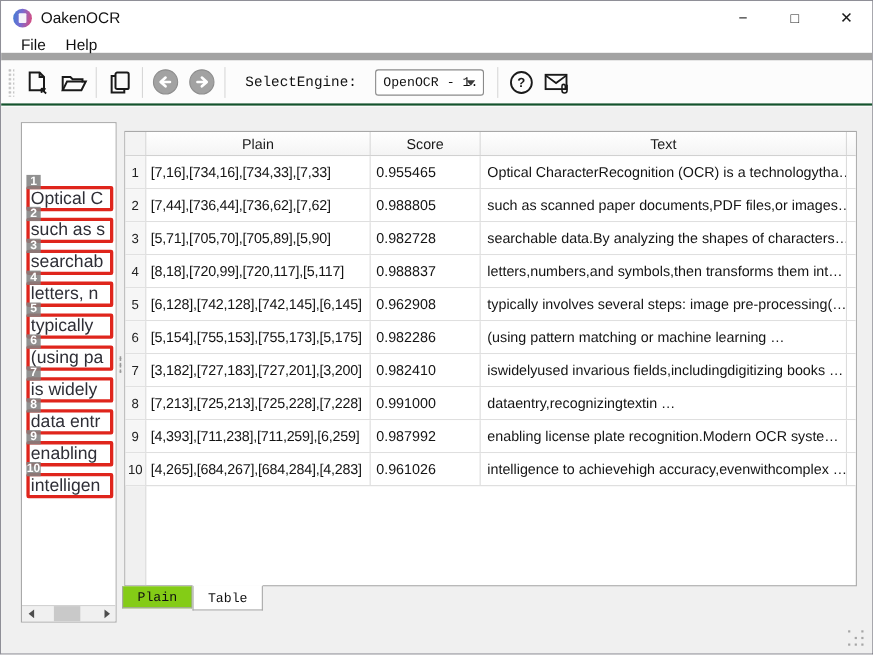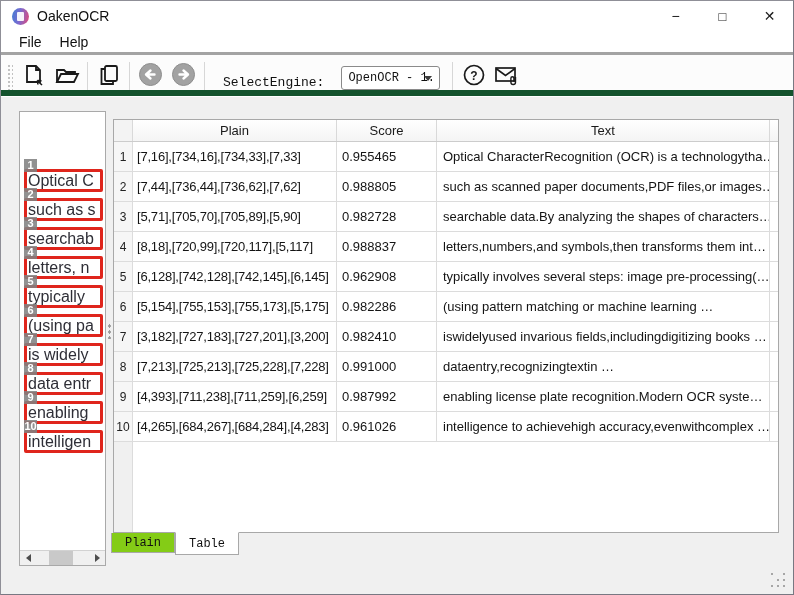--- a/index.html
+++ b/index.html
@@ -11,25 +11,25 @@
   .titlebar{height:30px;display:flex;align-items:center;background:#fff;}
   .app-icon{width:17px;height:17px;border-radius:50%;margin-left:11px;flex:0 0 auto;
     background:linear-gradient(100deg,#3f7fd4 0%,#7b6ad0 45%,#e14a78 100%);position:relative;}
   .app-icon::after{content:"";position:absolute;left:5px;top:4px;width:7px;height:9px;background:#fff;opacity:.92;border-radius:1px;}
   .title{margin-left:8px;font-size:14px;color:#101010;}
   .win-controls{margin-left:auto;display:flex;height:30px;}
   .win-btn{width:47px;height:30px;display:flex;align-items:center;justify-content:center;font-size:14px;color:#1a1a1a;}
   .win-btn.max{font-size:13px;}
 
   
-  .menubar{height:24px;display:flex;align-items:center;padding-left:9px;background:#fff;border-bottom:3px solid #a3a3a3;font-size:14px;color:#101010;}
+  .menubar{height:24px;display:flex;align-items:center;padding-left:9px;background:#fff;border-bottom:7px solid #a3a3a3;font-size:14px;color:#101010;}
   .menu-item{padding:2px 9px;}
 
   
-  .toolbar{height:41px;display:flex;align-items:flex-end;background:#fcfcfc;border-bottom:6px solid #14532d;padding-left:4px;}
+  .toolbar{height:41px;display:flex;align-items:center;background:#fcfcfc;border-bottom:2px solid #14532d;padding-left:4px;}
   .grip{width:6px;height:26px;margin:0 4px 0 2px;
     background-image:radial-gradient(#c2c2c2 1px,transparent 1.3px);background-size:4px 4px;}
   .tool-btn{width:33px;height:31px;display:flex;align-items:center;justify-content:center;}
   .sep{width:1px;height:28px;background:#d7d7d7;margin:0 4px;}
   .engine-label{font-family:"Liberation Mono",monospace;font-size:13px;color:#111;margin:0 5px 0 14px;}
   .combo{width:99px;height:24px;border:1px solid #8a8a8a;border-radius:3px;background:#fff;display:flex;align-items:center;
     font-family:"Liberation Mono",monospace;font-size:12px;padding-left:6px;position:relative;color:#111;margin-left:12px;}
   .combo-arrow{position:absolute;right:7px;top:9px;width:0;height:0;border-left:4px solid transparent;border-right:4px solid transparent;border-top:5px solid #3c3c3c;}
 
   

